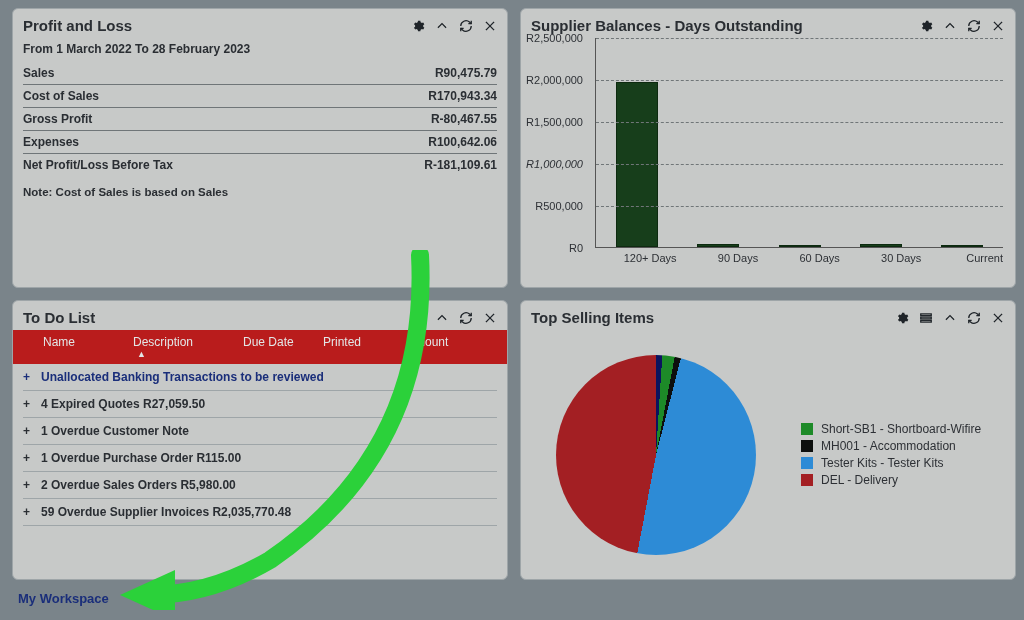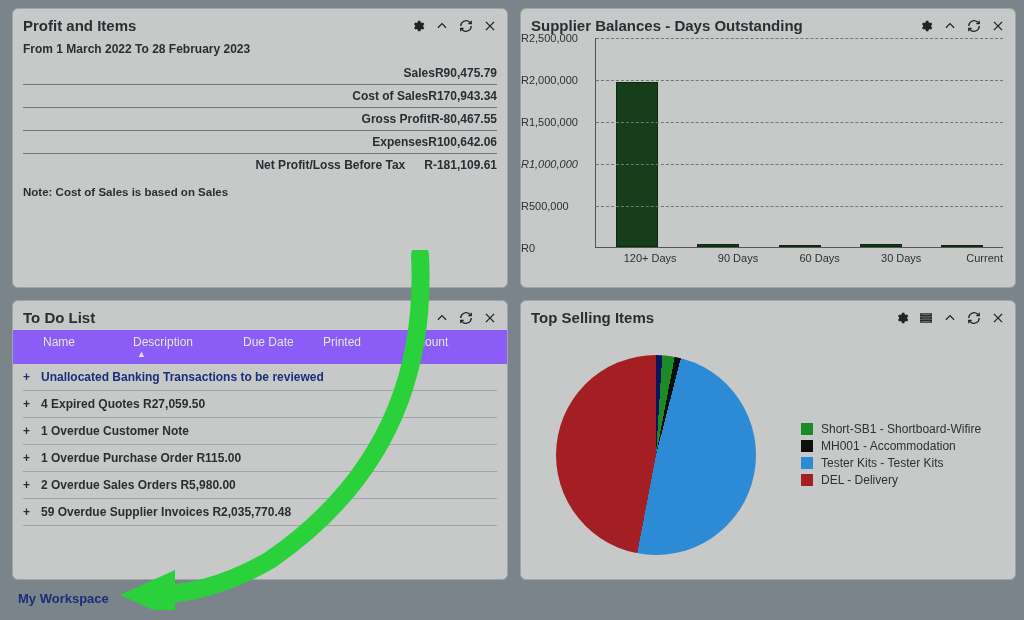--- a/index.html
+++ b/index.html
@@ -47,60 +47,60 @@
   .tool-icon svg { width: 14px; height: 14px; stroke: #1f2429; fill: none; stroke-width: 2.2; }
   .tool-icon.gear svg { fill:#1f2429; stroke:none;}
   .pnl-body {
     padding: 2px 10px 6px 10px;
     font-size: 12px;
     color: #2a2e33;
     font-weight: 700;
   }
   .pnl-subtitle { font-size: 12px; margin: 2px 0 6px 0; }
   .pnl-row {
-    display: flex; justify-content: flex-end;
+    display: flex; justify-content: space-between;
     border-bottom: 1px solid #6f7578;
     padding: 4px 0;
   }
   .pnl-row.nobb { border-bottom: none; gap: 19px; }
   .pnl-note { font-size: 11.5px; margin-top: 10px;}
   .pnl-note b{ font-weight:700;}
 
   
   .bar-chart {
     flex: 1; padding: 0 12px 6px 6px; position: relative;
   }
   .bar-plot {
     position: relative; height: 210px; margin-left: 68px; margin-top: 0px;
     border-left: 1px solid #555; border-bottom: 1px solid #555;
   }
   .y-ticks { position:absolute; left:0; top:0; bottom:0; width:68px; }
   .y-tick {
-    position:absolute; left:0; right:0; text-align:left; font-size:11px;
+    position:absolute; left:0; right:0; text-align:right; font-size:11px;
     color:#2d3035; transform: translateY(-50%);
     padding-right: 6px;
   }
   .grid-line {
     position:absolute; left:0; right:0; border-top:1px dashed #707678;
   }
   .bars-area {
     position:absolute; left:0; right:0; bottom:0; top:0;
     display:flex;
   }
   .bar-slot { flex:1; position:relative; display:flex; align-items:flex-end; justify-content:center;}
   .bar-rect {
     width: 42px; background:#173e1b; border:1px solid #0d2a10;
   }
   .x-labels { display:flex; margin-left:68px;}
   .x-label { flex:1; text-align:right; font-size:11px; color:#2d3035; padding-top:4px;}
 
   
   .todo-body { flex:1; display:flex; flex-direction:column; }
   .todo-head {
-    background:#8b5cf6; color:#e3e6e6; display:flex; font-size:12px;
+    background:#b91c1c; color:#e3e6e6; display:flex; font-size:12px;
     padding: 5px 10px; font-weight:400;
   }
   .col-name{ width:110px; padding-left: 20px;}
   .col-desc{ width:110px; display:flex; align-items:flex-start;flex-direction:column;}
   .col-due{ width:80px;}
   .col-print{ width:70px;}
   .col-amt{ flex:1; text-align:left; padding-left: 14px;}
   .sort-caret { margin-left:4px; font-size:9px;}
   .todo-items{ padding:0 10px;}
   .todo-item{
@@ -134,21 +134,21 @@
   }
   .arrow-overlay svg{ width:100%; height:100%;}
 </style>
 </head>
 <body>
 
 <div class="dashboard">
 
   <div class="widget">
     <div class="widget-header">
-      <div class="widget-title">Profit and Items</div>
+      <div class="widget-title">Profit and Loss</div>
       <div class="widget-tools">
         <span class="tool-icon gear">
             <svg viewBox="0 0 24 24">
               <path d="M12 8a4 4 0 100 8 4 4 0 000-8zm9 4a7 7 0 00-.1-1.2l2-1.6-2-3.4-2.4 1a7 7 0 00-2-1.2L16 3h-4l-.5 2.6a7 7 0 00-2 1.2l-2.4-1-2 3.4 2 1.6A7 7 0 007 12c0 .4 0 .8.1 1.2l-2 1.6 2 3.4 2.4-1a7 7 0 002 1.2L12 21h4l.5-2.6a7 7 0 002-1.2l2.4 1 2-3.4-2-1.6c.1-.4.1-.8.1-1.2z"></path>
             </svg>
           </span>
         <span class="tool-icon">
             <svg viewBox="0 0 24 24">
               <polyline points="5 15 12 8 19 15"></polyline>
             </svg>

